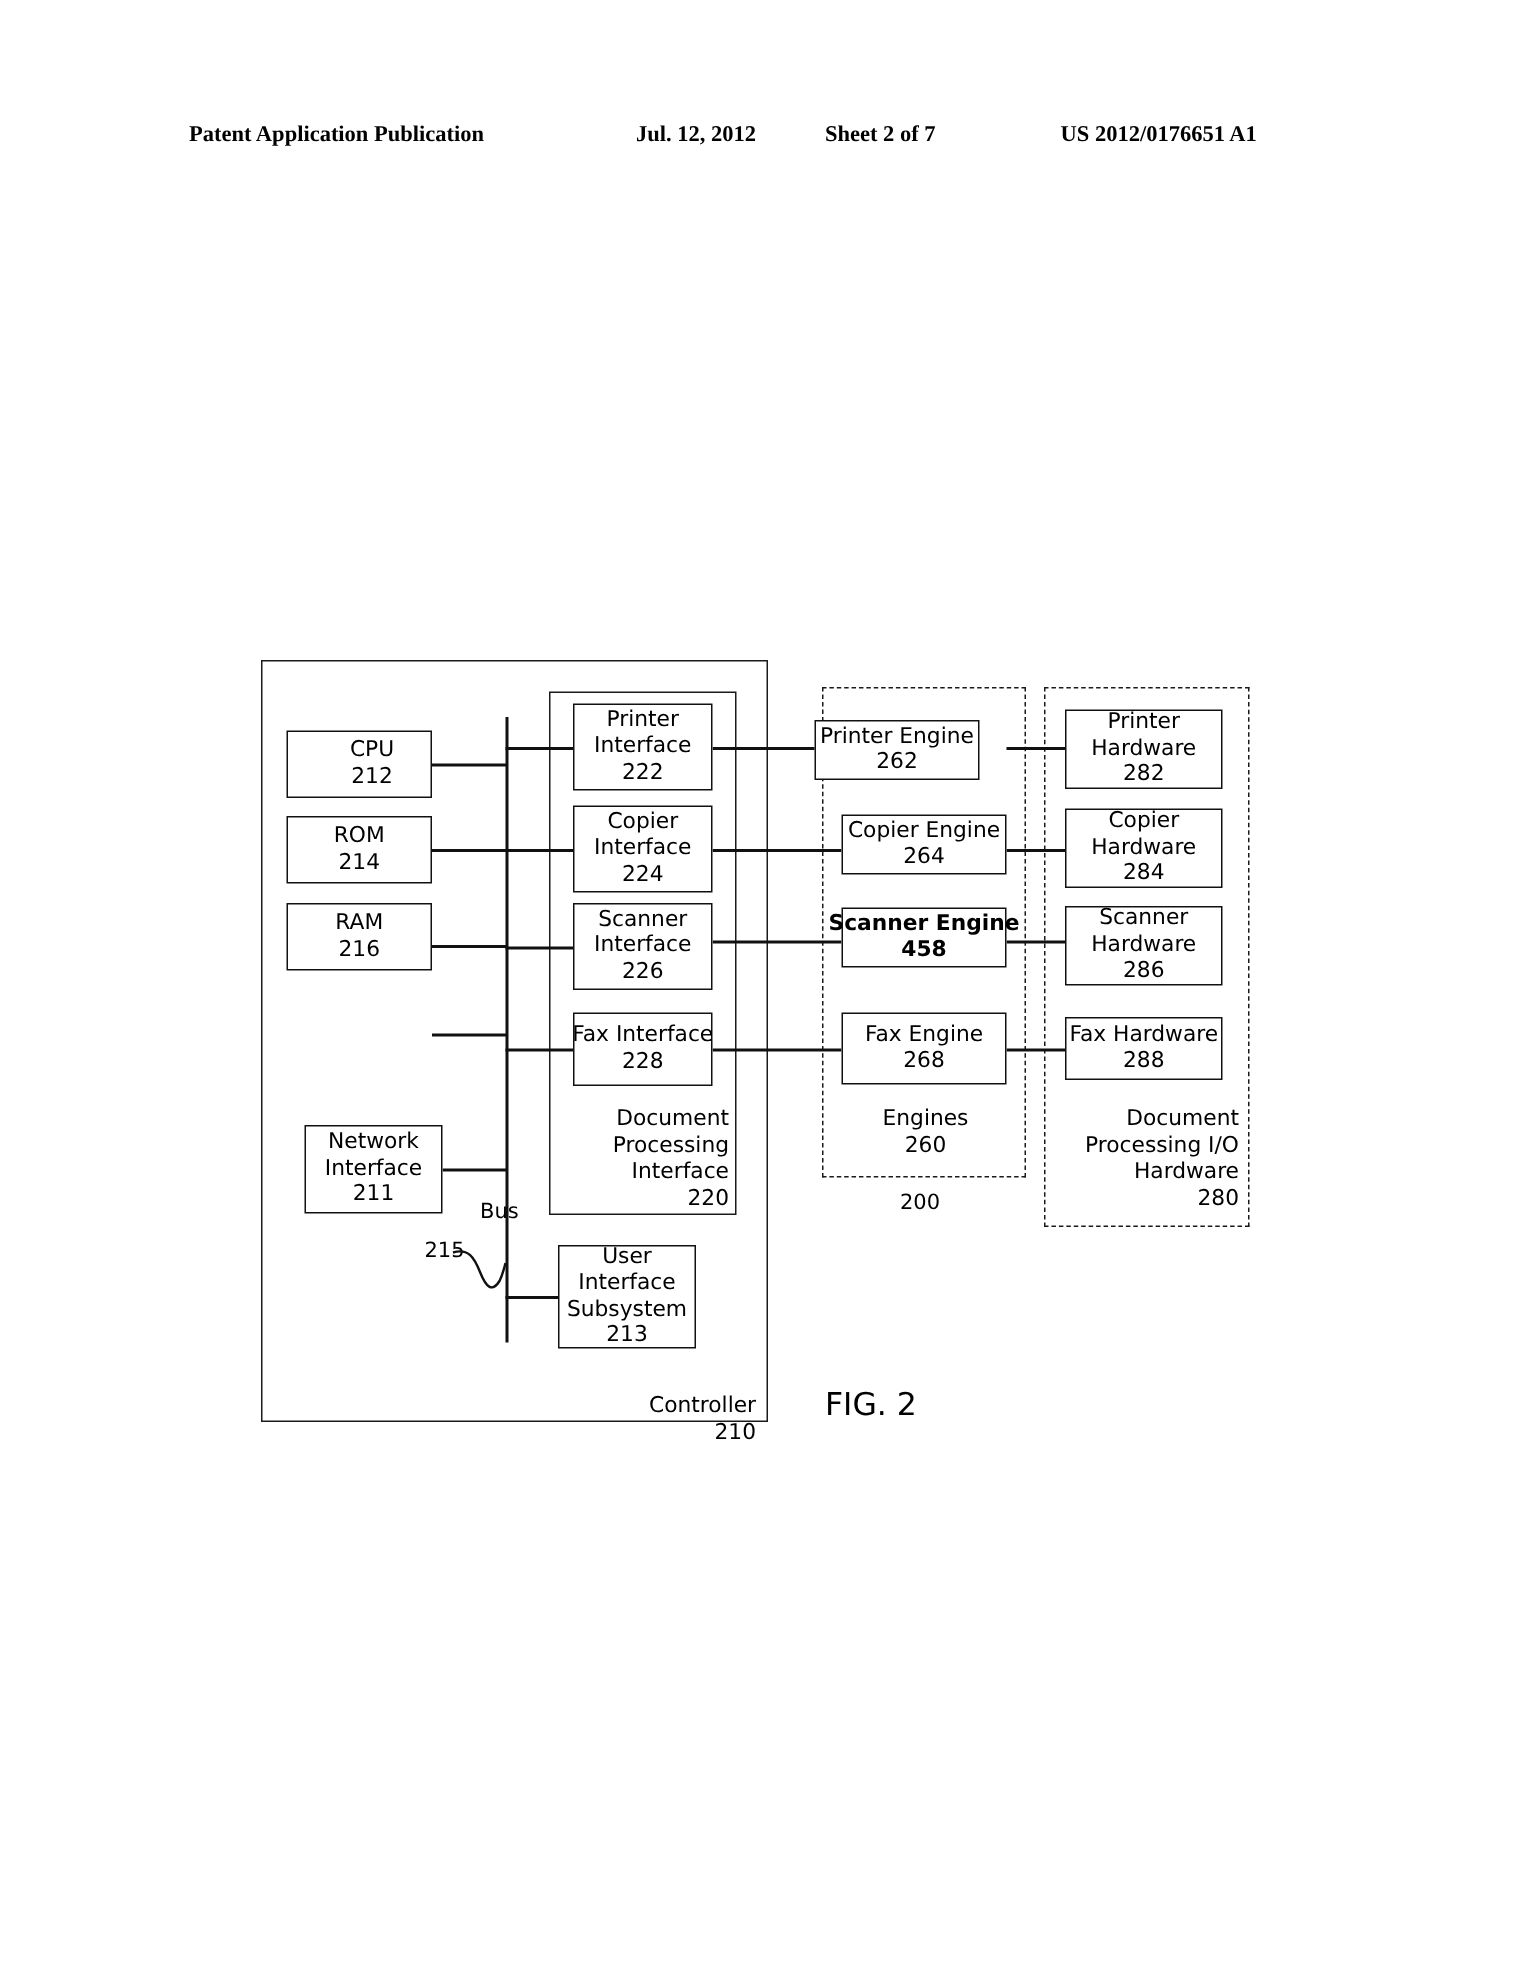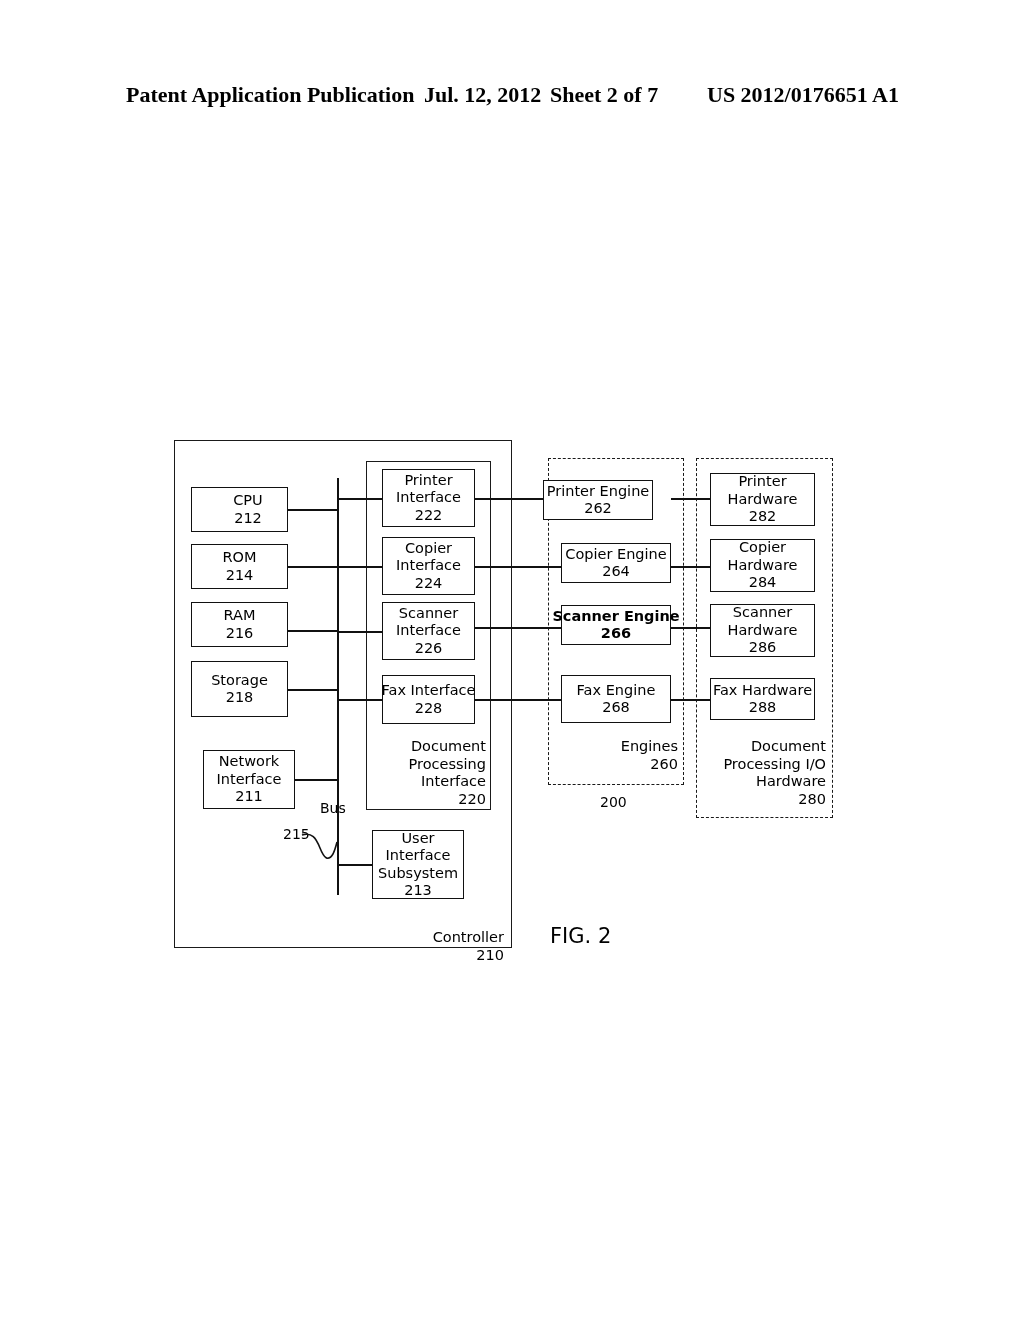--- a/index.html
+++ b/index.html
@@ -22,21 +22,21 @@
     position: absolute;
     left: 0;
     top: 82px;
     width: 1024px;
     height: 30px;
   }
   #patent-header .hdr-item {
     position: absolute;
     font-family: "Liberation Serif", "DejaVu Serif", serif;
     font-weight: bold;
-    font-size: 22px;
+    font-size: 15px;
     white-space: nowrap;
     letter-spacing: 0px;
   }
   #hdr-pub   { left: 126px; top: 0; }
   #hdr-date  { left: 424px; top: 0; }
   #hdr-sheet { left: 550px; top: 0; }
   #hdr-num   { left: 707px; top: 0; }
 
   
   #figure {
@@ -128,21 +128,21 @@
   
   .caption {
     font-size: 14.5px;
     line-height: 17.5px;
     text-align: right;
     white-space: nowrap;
     z-index: 4;
   }
   #cap-dpi        { left: 370px; top: 738px; width: 116px; }
   #cap-controller { left: 352px; top: 910px; width: 152px; margin-top: 19px; }
-  #cap-engines    { left: 556px; top: 738px; width: 122px; }
+  #cap-engines    { left: 556px; top: 738px; width: 122px; text-align: center; }
   #cap-dpio       { left: 700px; top: 738px; width: 126px; }
 
   
   .freelabel {
     font-size: 14px;
     line-height: 17.5px;
     white-space: nowrap;
     z-index: 6;
   }
   #label-bus  { left: 320px; top: 800px; }
@@ -207,24 +207,20 @@
     <span class="ln">212</span>
   </div>
   <div class="abs node" id="node-rom">
     <span class="ln">ROM</span>
     <span class="ln">214</span>
   </div>
   <div class="abs node" id="node-ram">
     <span class="ln">RAM</span>
     <span class="ln">216</span>
   </div>
-  <div class="abs node" id="node-storage">
-    <span class="ln">Storage</span>
-    <span class="ln">218</span>
-  </div>
   <div class="abs node" id="node-network">
     <span class="ln">Network</span>
     <span class="ln">Interface</span>
     <span class="ln">211</span>
   </div>
 
   <div class="abs node" id="node-printer-if">
     <span class="ln">Printer</span>
     <span class="ln">Interface</span>
     <span class="ln">222</span>
@@ -253,21 +249,21 @@
   <div class="abs node" id="node-printer-eng">
     <span class="ln">Printer Engine</span>
     <span class="ln">262</span>
   </div>
   <div class="abs node" id="node-copier-eng">
     <span class="ln">Copier Engine</span>
     <span class="ln">264</span>
   </div>
   <div class="abs node" id="node-scanner-eng">
     <span class="ln">Scanner Engine</span>
-    <span class="ln">266</span>
+    <span class="ln">458</span>
   </div>
   <div class="abs node" id="node-fax-eng">
     <span class="ln">Fax Engine</span>
     <span class="ln">268</span>
   </div>
 
   <div class="abs node" id="node-printer-hw">
     <span class="ln">Printer</span>
     <span class="ln">Hardware</span>
     <span class="ln">282</span>

